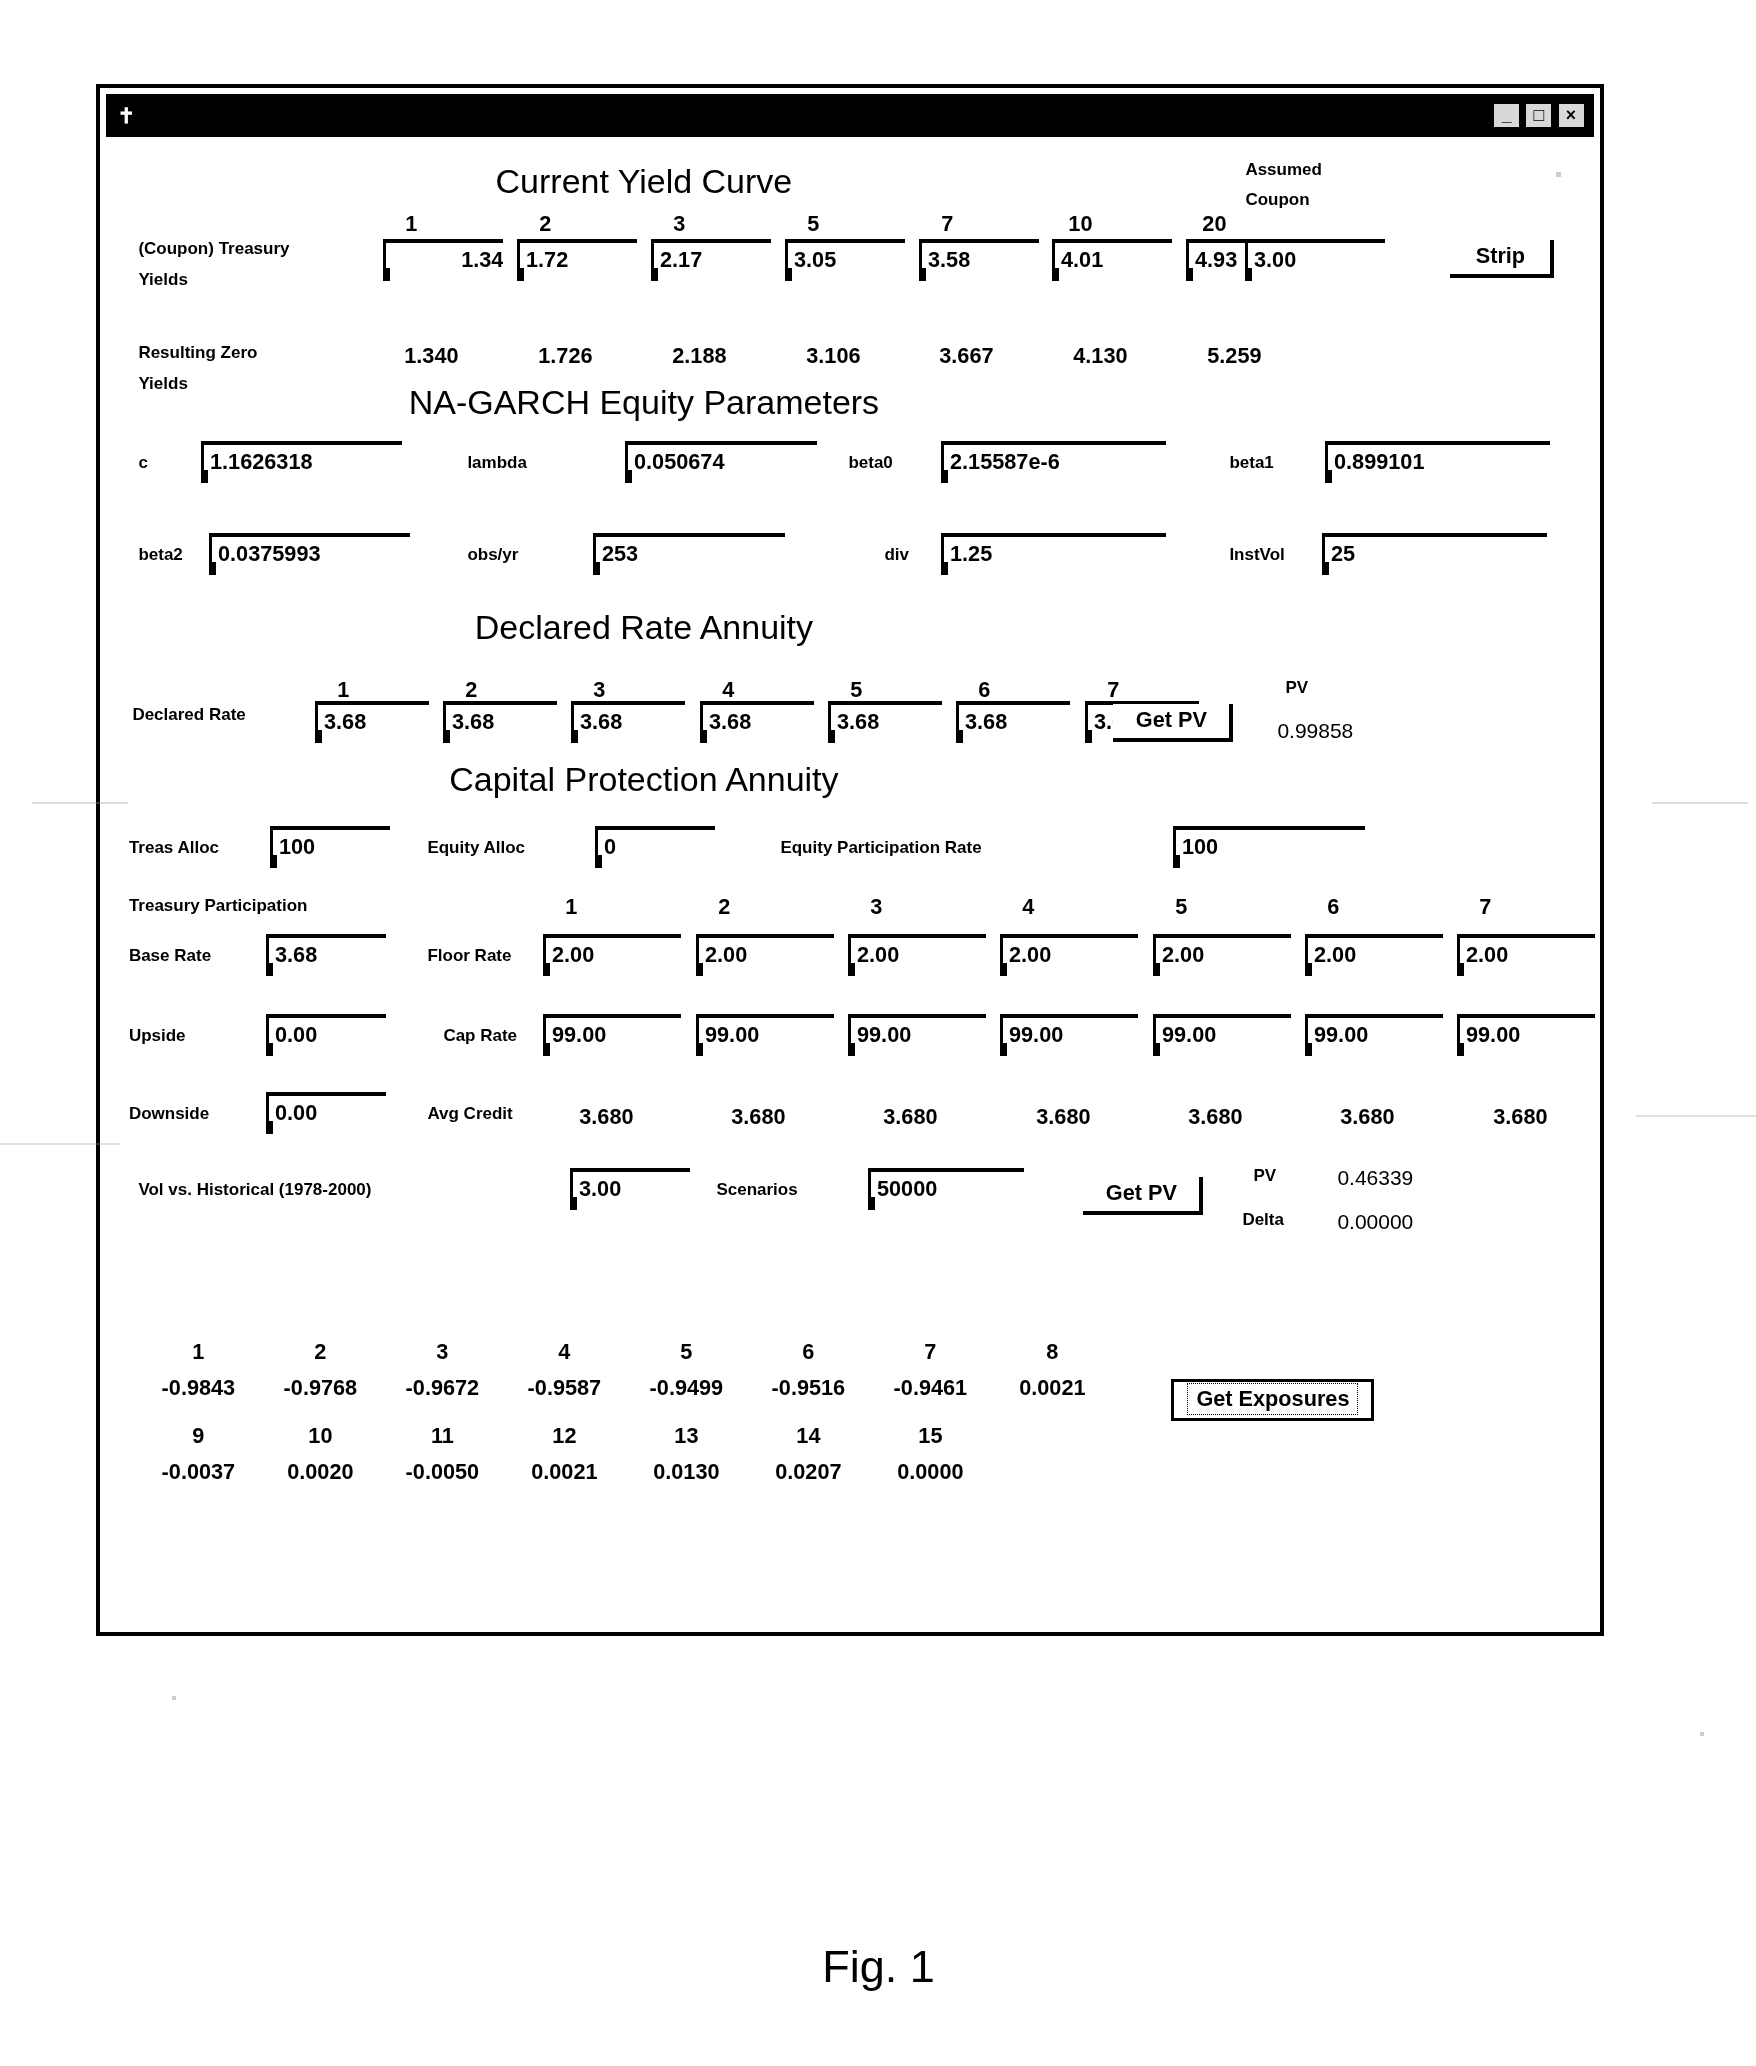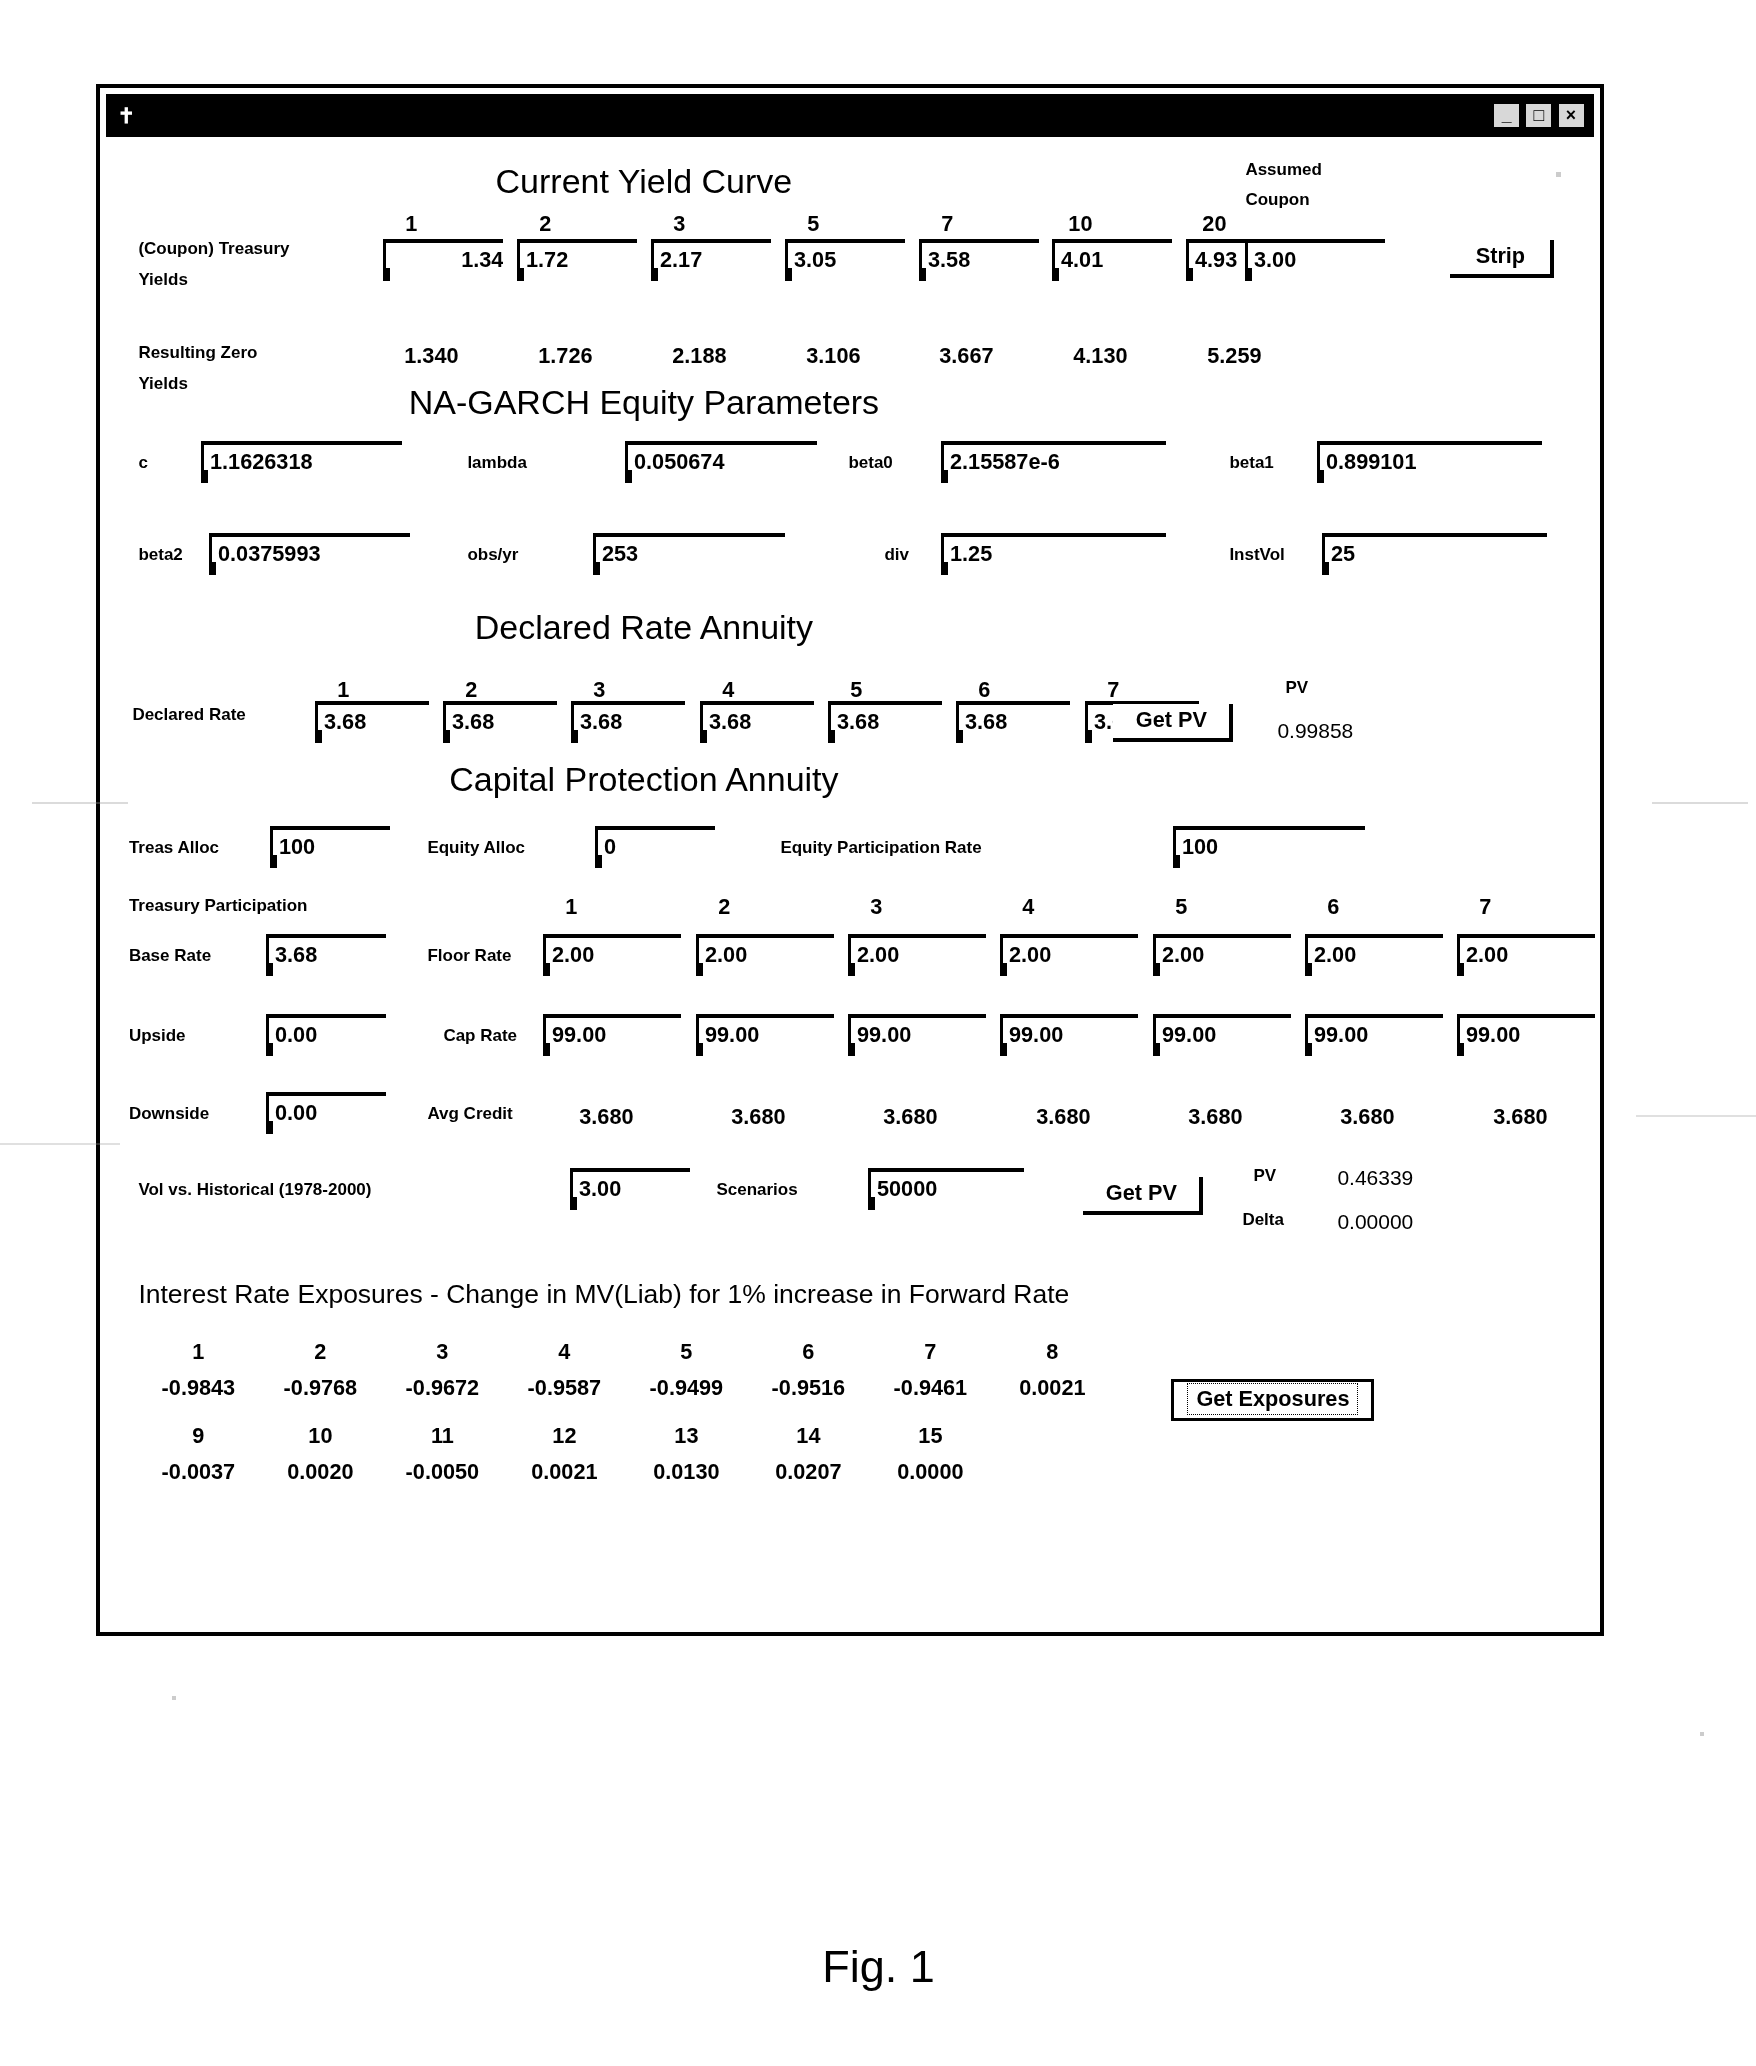--- a/index.html
+++ b/index.html
@@ -160,21 +160,21 @@
       <span class="lbl">beta0</span>
     </div>
     <div class="row" style="left:835px;top:297px;">
       <span class="fld" style="width:225px;">2.15587e-6</span>
     </div>
 
     <div class="row" style="left:1123px;top:309px;">
       <span class="lbl">beta1</span>
     </div>
     <div class="row" style="left:1211px;top:297px;">
-      <span class="fld" style="width:225px;">0.899101</span>
+      <span class="fld" style="width:225px;margin-left:8px;">0.899101</span>
     </div>
 
     <div class="row" style="left:32px;top:401px;">
       <span class="lbl">beta2</span>
     </div>
     <div class="row" style="left:103px;top:389px;">
       <span class="fld" style="width:201px;">0.0375993</span>
     </div>
 
     <div class="row" style="left:361px;top:401px;">
@@ -350,23 +350,20 @@
     <div class="row" style="left:1231px;top:1022px;">
       <span class="val-n">0.46339</span>
     </div>
     <div class="row" style="left:1136px;top:1066px;">
       <span class="lbl">Delta</span>
     </div>
     <div class="row" style="left:1231px;top:1066px;">
       <span class="val-n">0.00000</span>
     </div>
 
-    <div class="row" style="left:32px;top:1135px;">
-      <span style="font-size:26.5px;font-weight:normal;">Interest Rate Exposures - Change in MV(Liab) for 1% increase in Forward Rate</span>
-    </div>
 
     <div class="row" id="exp-cols1" style="left:0;top:1195px;">
         <span class="colnum" style="position: absolute; left: 48px; top: 0px; width: 88px;">1</span>
         <span class="colnum" style="position: absolute; left: 170px; top: 0px; width: 88px;">2</span>
         <span class="colnum" style="position: absolute; left: 292px; top: 0px; width: 88px;">3</span>
         <span class="colnum" style="position: absolute; left: 414px; top: 0px; width: 88px;">4</span>
         <span class="colnum" style="position: absolute; left: 536px; top: 0px; width: 88px;">5</span>
         <span class="colnum" style="position: absolute; left: 658px; top: 0px; width: 88px;">6</span>
         <span class="colnum" style="position: absolute; left: 780px; top: 0px; width: 88px;">7</span>
         <span class="colnum" style="position: absolute; left: 902px; top: 0px; width: 88px;">8</span>

